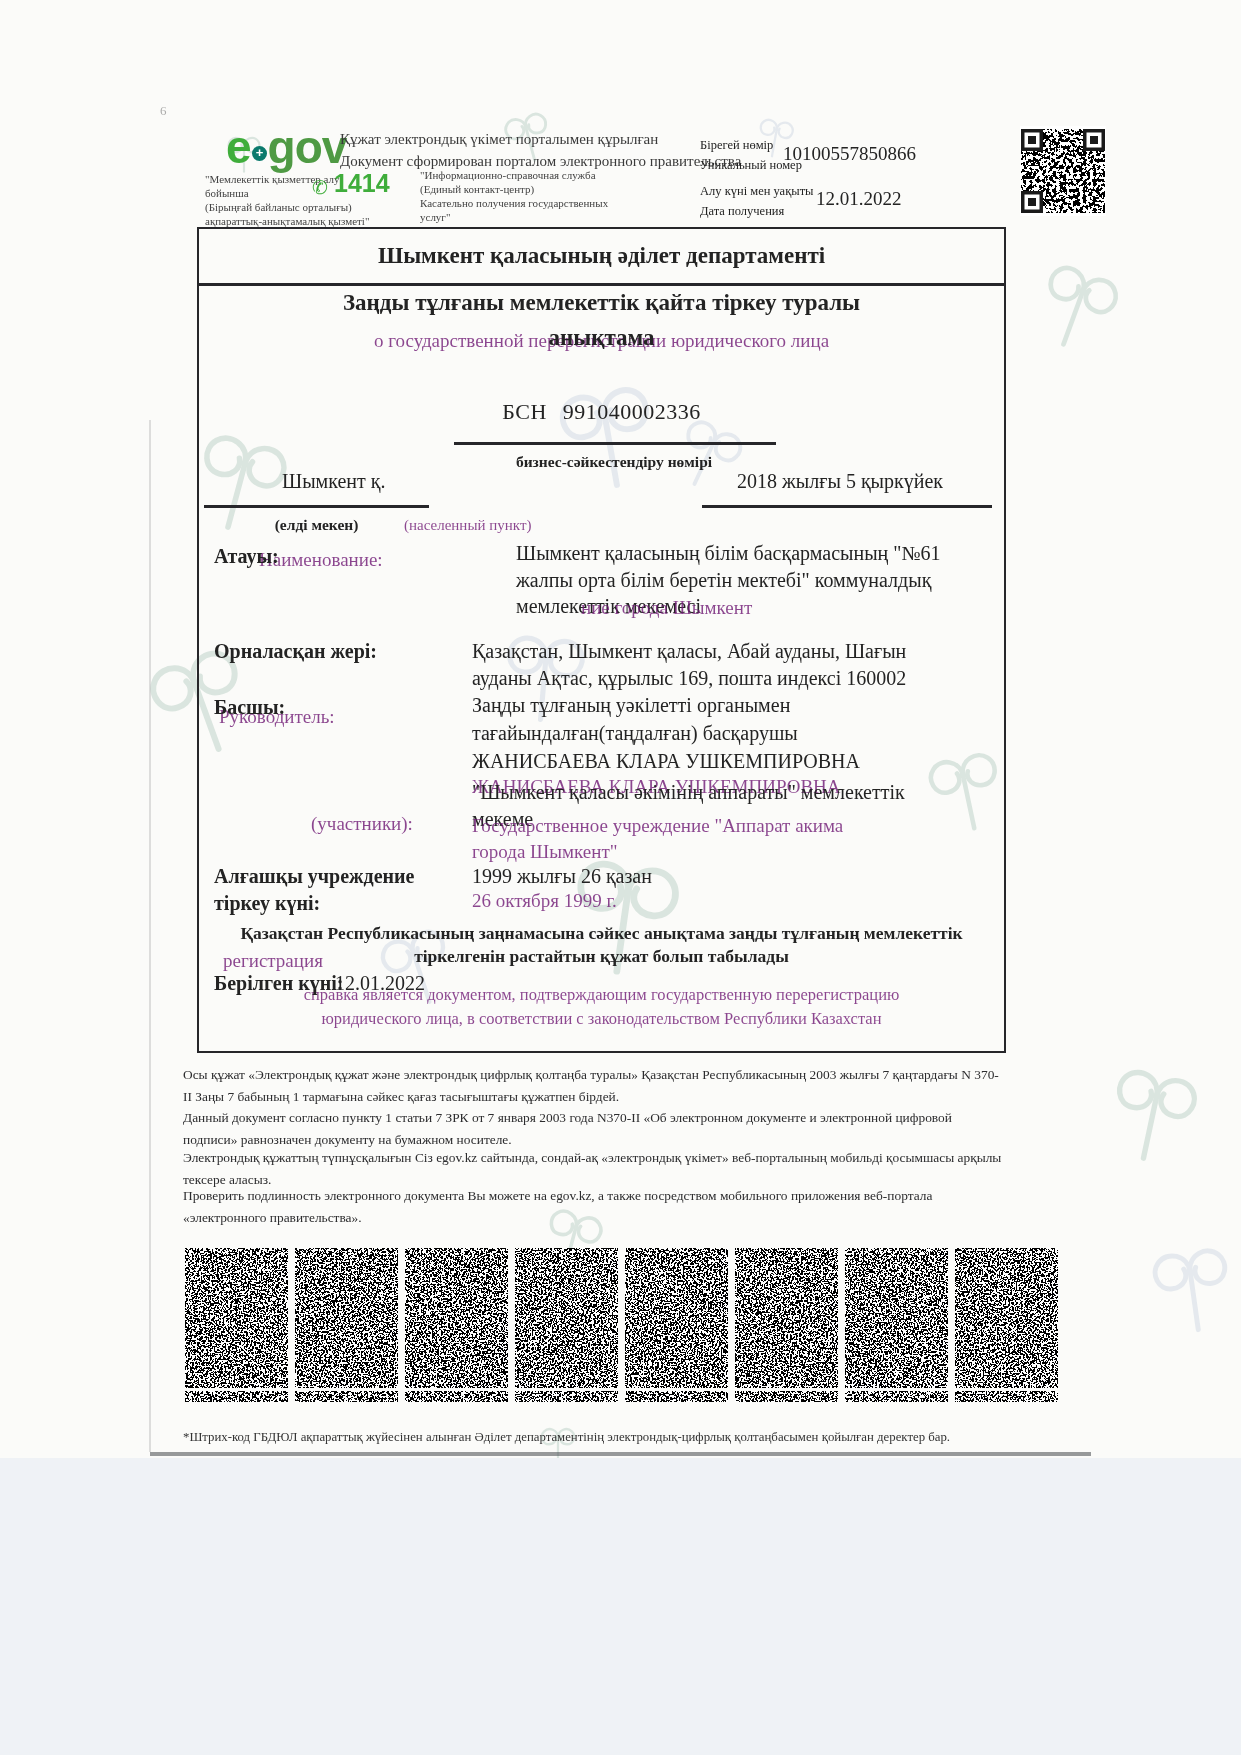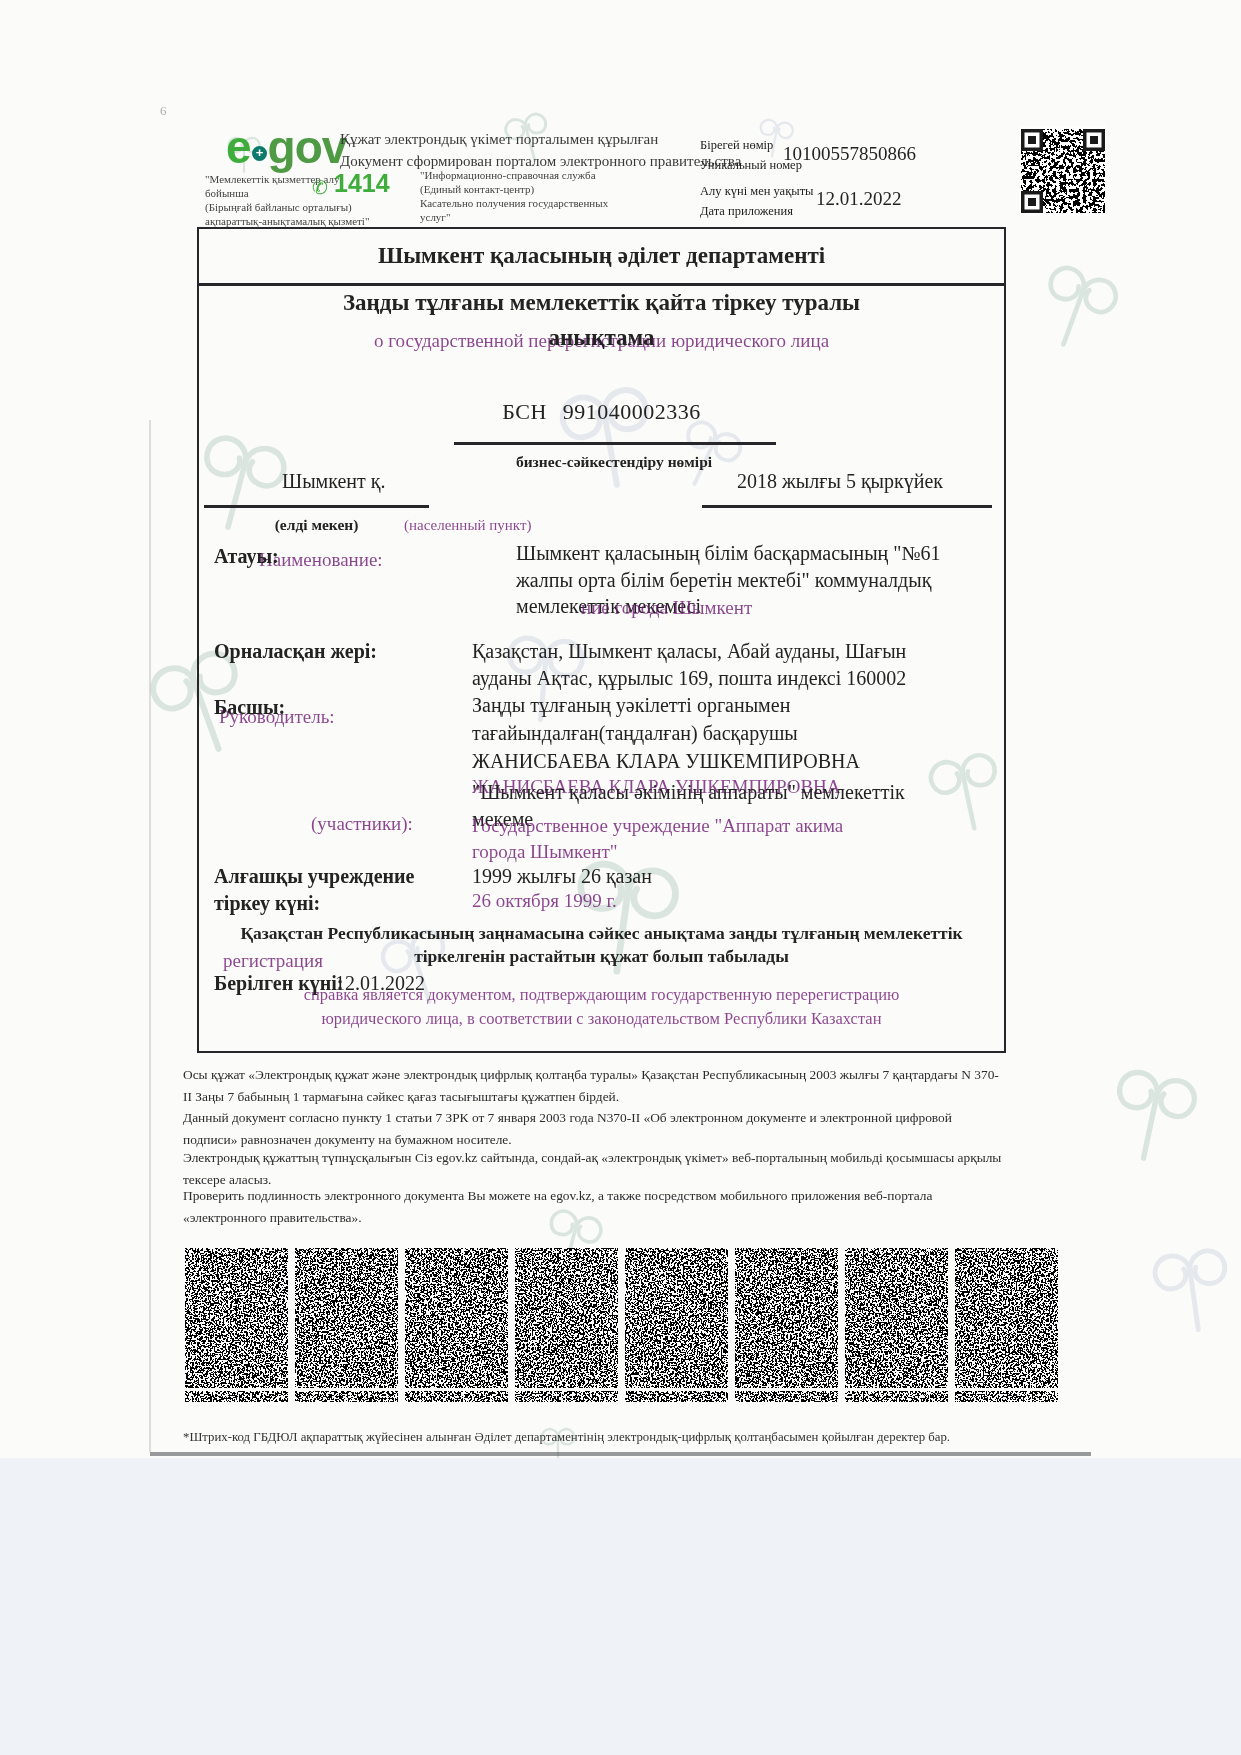--- a/index.html
+++ b/index.html
@@ -191,21 +191,21 @@
 <div class="abs phone-glyph">✆</div>
 <div class="abs phone-number">1414</div>
 <div class="abs contact-right pre">"Информационно-справочная служба
 (Единый контакт-центр)
 Касательно получения государственных услуг"</div>
 
 <div class="abs lab-kk1">Бірегей нөмір</div>
 <div class="abs lab-ru1">Уникальный номер</div>
 <div class="abs val-unique">10100557850866</div>
 <div class="abs lab-kk2">Алу күні мен уақыты</div>
-<div class="abs lab-ru2">Дата приложения</div>
+<div class="abs lab-ru2">Дата получения</div>
 <div class="abs val-date">12.01.2022</div>
 
 <svg class="abs qr" width="86" height="90" viewBox="0 0 86 90">
   <rect x="0" y="0" width="86" height="90" fill="#ffffff"></rect>
   <rect x="1" y="3" width="84" height="84" filter="url(#qrN)"></rect>
   <g>
     <rect x="1" y="3" width="22" height="22" fill="#1a1a1a"></rect>
       <rect x="4.5" y="6.5" width="15" height="15" fill="#fff"></rect>
       <rect x="8" y="10" width="8" height="8" fill="#1a1a1a"></rect>
     <rect x="63" y="3" width="22" height="22" fill="#1a1a1a"></rect>

